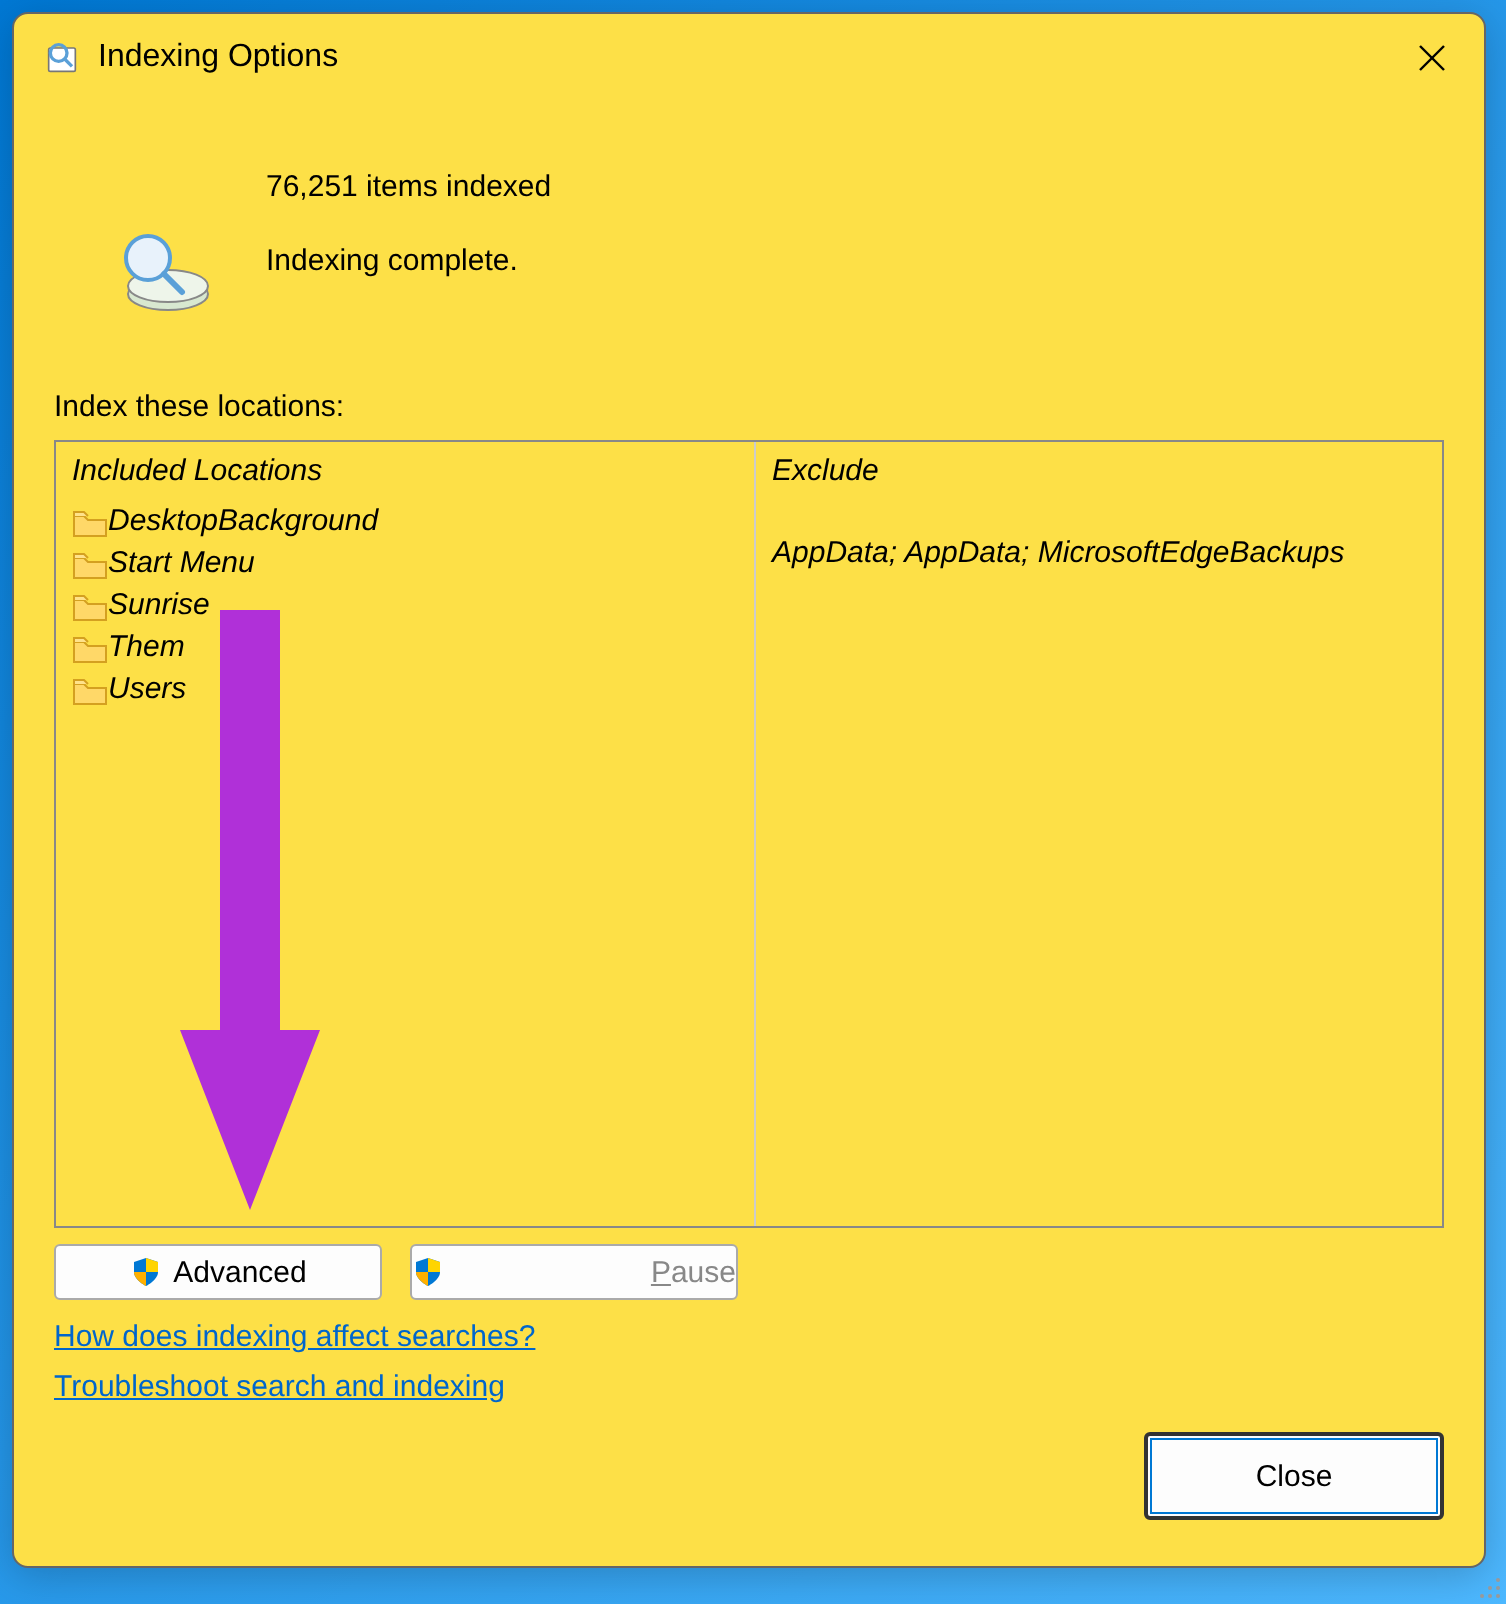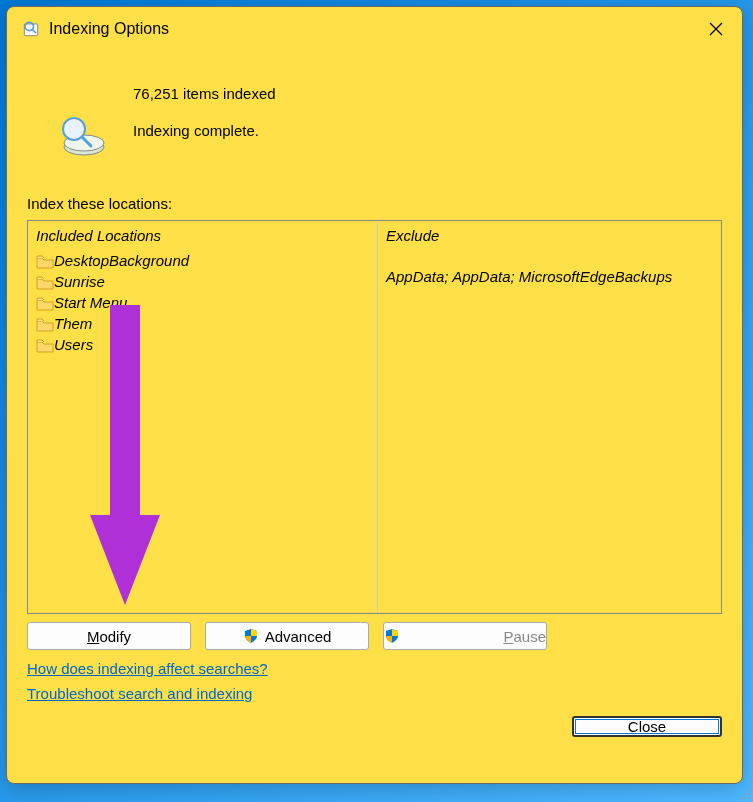--- a/index.html
+++ b/index.html
@@ -137,21 +137,21 @@
       cursor: pointer;
       width: fit-content;
     }
     .footer {
       display: flex;
       justify-content: flex-end;
       margin-top: 14px;
     }
     .btn-close {
       width: 150px;
-      height: 21px;
+      height: 44px;
       border: 2px solid #333;
       background: #fdfdfd;
       border-radius: 3px;
       font-size: 15px;
       cursor: pointer;
       outline: 1px solid #0078d4;
       outline-offset: -4px;
     }
     .arrow-annotation {
       position: absolute;
@@ -211,28 +211,28 @@
               <path d="M1 3 L6 3 L8 5 L17 5 L17 13 L1 13 Z" fill="#ffd868" stroke="#d4a020"></path>
               <path d="M1 3 L1 1 L6 1 L8 3" fill="#ffe28a" stroke="#d4a020"></path>
             </svg>
           <span>DesktopBackground</span>
         </div>
         <div class="row-item">
           <svg class="folder-icon" viewBox="0 0 18 14">
               <path d="M1 3 L6 3 L8 5 L17 5 L17 13 L1 13 Z" fill="#ffd868" stroke="#d4a020"></path>
               <path d="M1 3 L1 1 L6 1 L8 3" fill="#ffe28a" stroke="#d4a020"></path>
             </svg>
+          <span>Start Menu</span>
+        </div>
+        <div class="row-item">
+          <svg class="folder-icon" viewBox="0 0 18 14">
+              <path d="M1 3 L6 3 L8 5 L17 5 L17 13 L1 13 Z" fill="#ffd868" stroke="#d4a020"></path>
+              <path d="M1 3 L1 1 L6 1 L8 3" fill="#ffe28a" stroke="#d4a020"></path>
+            </svg>
           <span>Sunrise</span>
-        </div>
-        <div class="row-item">
-          <svg class="folder-icon" viewBox="0 0 18 14">
-              <path d="M1 3 L6 3 L8 5 L17 5 L17 13 L1 13 Z" fill="#ffd868" stroke="#d4a020"></path>
-              <path d="M1 3 L1 1 L6 1 L8 3" fill="#ffe28a" stroke="#d4a020"></path>
-            </svg>
-          <span>Start Menu</span>
         </div>
         <div class="row-item">
           <svg class="folder-icon" viewBox="0 0 18 14">
               <path d="M1 3 L6 3 L8 5 L17 5 L17 13 L1 13 Z" fill="#ffd868" stroke="#d4a020"></path>
               <path d="M1 3 L1 1 L6 1 L8 3" fill="#ffe28a" stroke="#d4a020"></path>
             </svg>
           <span>Them</span>
         </div>
         <div class="row-item">
           <svg class="folder-icon" viewBox="0 0 18 14">
@@ -260,23 +260,20 @@
             <span>AppData; AppData; MicrosoftEdgeBackups</span>
           </div>
       </div>
 
       <svg class="arrow-annotation" width="70" height="310" viewBox="0 0 70 310">
         <path d="M20 0 L50 0 L50 210 L70 210 L35 300 L0 210 L20 210 Z" fill="#b030d8"></path>
       </svg>
     </div>
 
     <div class="buttons-row">
-      <button class="btn">
-        <span><span class="underline-letter">M</span><span>odify</span></span>
-      </button>
       <button class="btn">
         <svg class="shield" viewBox="0 0 16 16">
           <path d="M8 1 L14 3 L14 8 C14 12 8 15 8 15 C8 15 2 12 2 8 L2 3 Z" fill="#0078d4"></path>
           <path d="M8 1 L14 3 L14 8 L8 8 Z" fill="#ffd400"></path>
           <path d="M8 8 L8 15 C8 15 2 12 2 8 Z" fill="#ffb000"></path>
         </svg>
         <span>Advanced</span>
       </button>
       <button class="btn disabled">
         <svg class="shield" viewBox="0 0 16 16">

